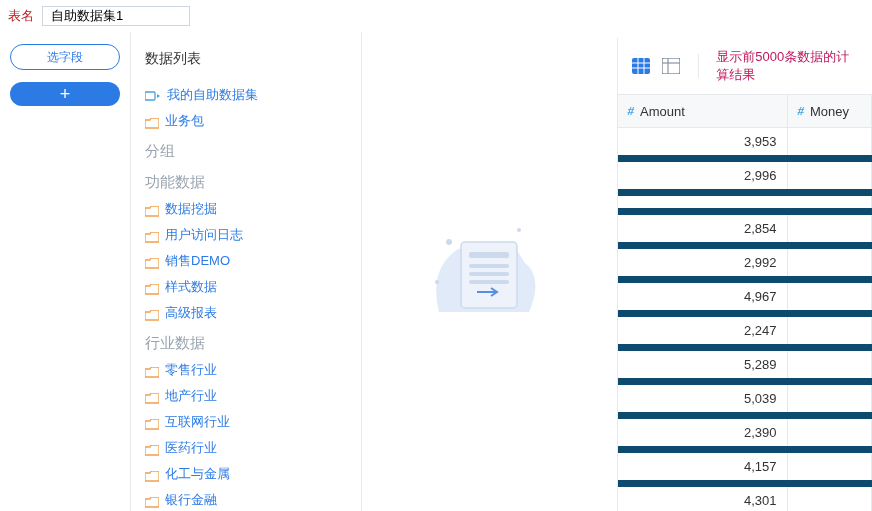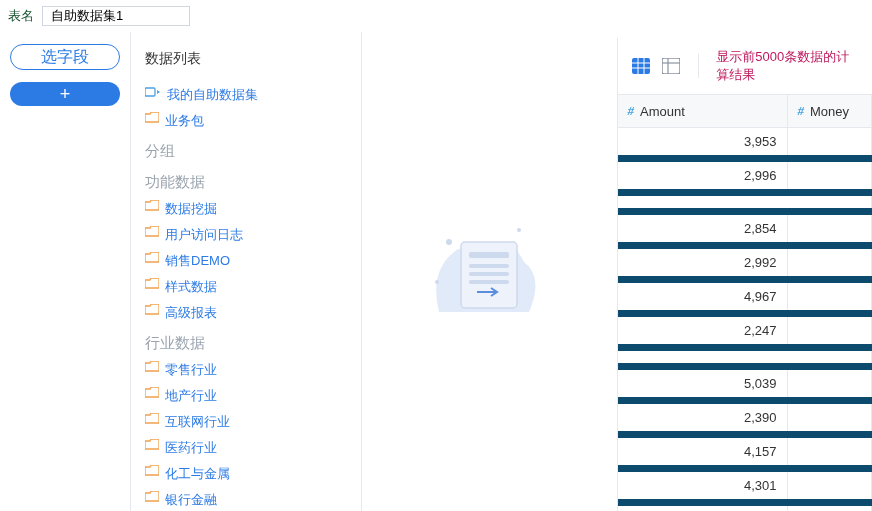--- a/index.html
+++ b/index.html
@@ -1,32 +1,32 @@
 <!DOCTYPE html>
 <html><head>
   <meta charset="utf-8">
   <style>
     * { margin: 0; padding: 0; box-sizing: border-box; }
     body { font-family: "Microsoft YaHei", Arial, sans-serif; font-size: 13px; color: #333; background: #fff; width: 872px; height: 511px; overflow: hidden; }
     
     .top-bar { display: flex; align-items: center; padding: 4px 8px; height: 32px; }
-    .label-text { color: #14532d; margin-right: 8px; text-align: center; }
+    .label-text { color: #b91c1c; margin-right: 8px; text-align: center; }
     .table-name-input { border: 1px solid #d0d7de; padding: 4px 8px; width: 148px; height: 20px; font-size: 13px; }
     
     .main-container { display: flex; height: calc(100% - 32px); }
     
     .left-panel { width: 130px; padding: 12px 10px; display: flex; flex-direction: column; gap: 12px; align-items: center; }
-    .btn-outline { width: 110px; height: 26px; border: 1px solid #2c7be5; border-radius: 14px; background: #fff; color: #2c7be5; font-size: 16px; cursor: pointer; display: flex; align-items: center; justify-content: center; }
+    .btn-outline { width: 110px; height: 26px; border: 1px solid #2c7be5; border-radius: 14px; background: #fff; color: #2c7be5; font-size: 12px; cursor: pointer; display: flex; align-items: center; justify-content: center; }
     .btn-primary { width: 110px; height: 24px; border: none; border-radius: 12px; background: #2c7be5; color: #fff; font-size: 18px; cursor: pointer; display: flex; align-items: center; justify-content: center; line-height: 1; }
     
     .divider-vertical { width: 1px; background: #e5e8ec; }
     
     .middle-panel { width: 230px; padding: 12px 0; overflow-y: auto; }
     .middle-title { font-size: 14px; font-weight: normal; color: #333; padding: 6px 14px 14px 14px; }
-    .tree-item { display: flex; align-items: flex-start; gap: 6px; padding: 4px 14px; cursor: pointer; color: #2c7be5; }
+    .tree-item { display: flex; align-items: flex-end; gap: 6px; padding: 4px 14px; cursor: pointer; color: #2c7be5; }
     .tree-item .folder-icon { color: #f0a14e; }
     .tree-item.ds-item .ds-icon { color: #4aa3df; }
     .tree-group-label { color: #9aa4af; padding: 8px 14px 4px 14px; font-size: 15px; }
     .folder-icon { width: 14px; height: 12px; display: inline-block; }
     .ds-icon { width: 16px; height: 14px; display: inline-block; }
     
     .middle-drop { flex: 1; display: flex; align-items: center; justify-content: center; }
     .drop-illustration { width: 140px; height: 120px; display: flex; align-items: center; justify-content: center; }
     
     .right-panel { flex: 1; border-left: 1px solid #e5e8ec; display: flex; flex-direction: column; margin-top: 6px; }
@@ -241,20 +241,21 @@
           </div>
           <div class="dt-row">
             <div class="dt-cell amount">4,967</div>
             <div class="dt-cell money"></div>
           </div>
           <div class="dt-row">
             <div class="dt-cell amount">2,247</div>
             <div class="dt-cell money"></div>
           </div>
           <div class="dt-row">
+            <div class="dt-cell amount">5,289</div>
             <div class="dt-cell money"></div>
           </div>
           <div class="dt-row">
             <div class="dt-cell amount">5,039</div>
             <div class="dt-cell money"></div>
           </div>
           <div class="dt-row">
             <div class="dt-cell amount">2,390</div>
             <div class="dt-cell money"></div>
           </div>

